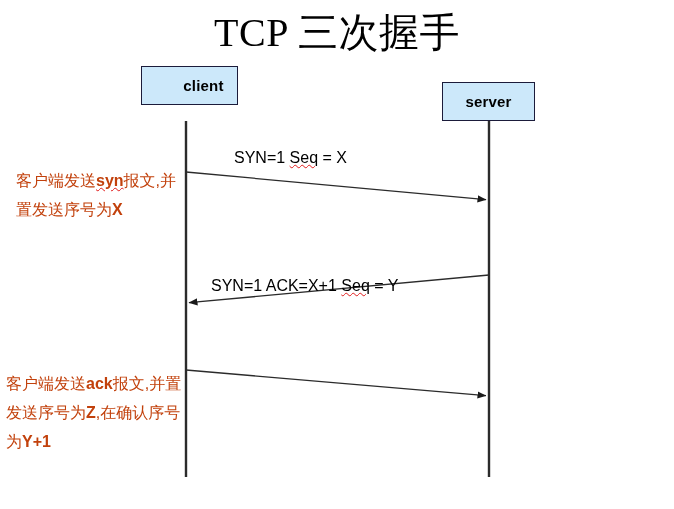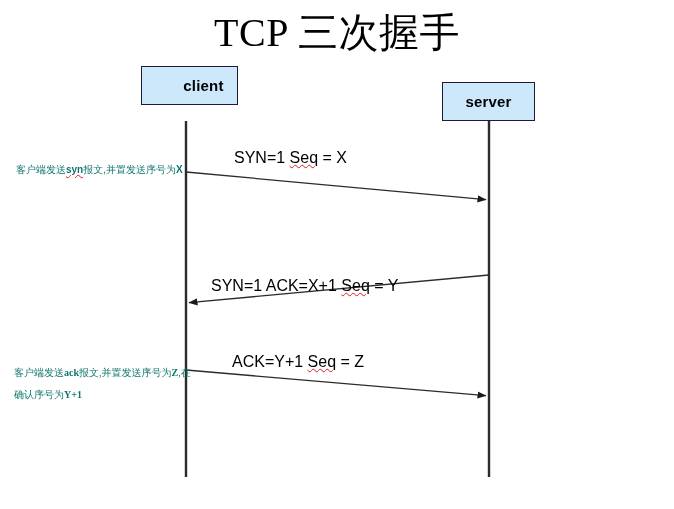--- a/index.html
+++ b/index.html
@@ -58,29 +58,29 @@
     left: 0;
     top: 0;
     width: 674px;
     height: 509px;
     pointer-events: none;
   }
 
   
   .annotation {
     position: absolute;
-    font-size: 10px;
-    line-height: 22px;
-    color: #0f766e;
+    font-size: 16px;
+    line-height: 29px;
+    color: #c2410c;
     white-space: pre-line;
   }
   .annotation .latin { font-weight: bold; }
   #note-left-1  { left: 16px;  top: 137px; width: 168px; }
   #note-right-1 { left: 512px; top: 222px; width: 160px; }
-  #note-left-2  { left: 14px;  top: 340px; width: 178px; font-family: Liberation Serif, serif; }
+  #note-left-2  { left: 6px;  top: 340px; width: 178px; }
 
   .msg-label {
     position: absolute;
     font-size: 16px;
     line-height: 18px;
     color: #000000;
     white-space: nowrap;
   }
   #msg-1 { left: 234px; top: 149px; }
   #msg-2 { left: 211px; top: 277px; }
@@ -129,23 +129,20 @@
   </div>
 
   <div class="msg-label" id="msg-1">
     <span>SYN=1  </span><span class="squiggle">Seq</span><span> = X</span>
   </div>
 
   <div class="msg-label" id="msg-2">
     <span>SYN=1  ACK=X+1 </span><span class="squiggle">Seq</span><span> = Y</span>
   </div>
 
-  <div class="msg-label" id="msg-3">
-    <span>ACK=Y+1 </span><span class="squiggle">Seq</span><span> = Z</span>
-  </div>
 
   <div class="annotation" id="note-left-1">
     <span>客户端发送</span><span class="latin squiggle">syn</span><span>报文,并置发送序号为</span><span class="latin">X</span>
   </div>
 
 
   <div class="annotation" id="note-left-2">
     <span>客户端发送</span><span class="latin">ack</span><span>报文,</span><span>并置发送序号为</span><span class="latin">Z</span><span>,在确认序号为</span><span class="latin">Y+1</span>
   </div>
 

